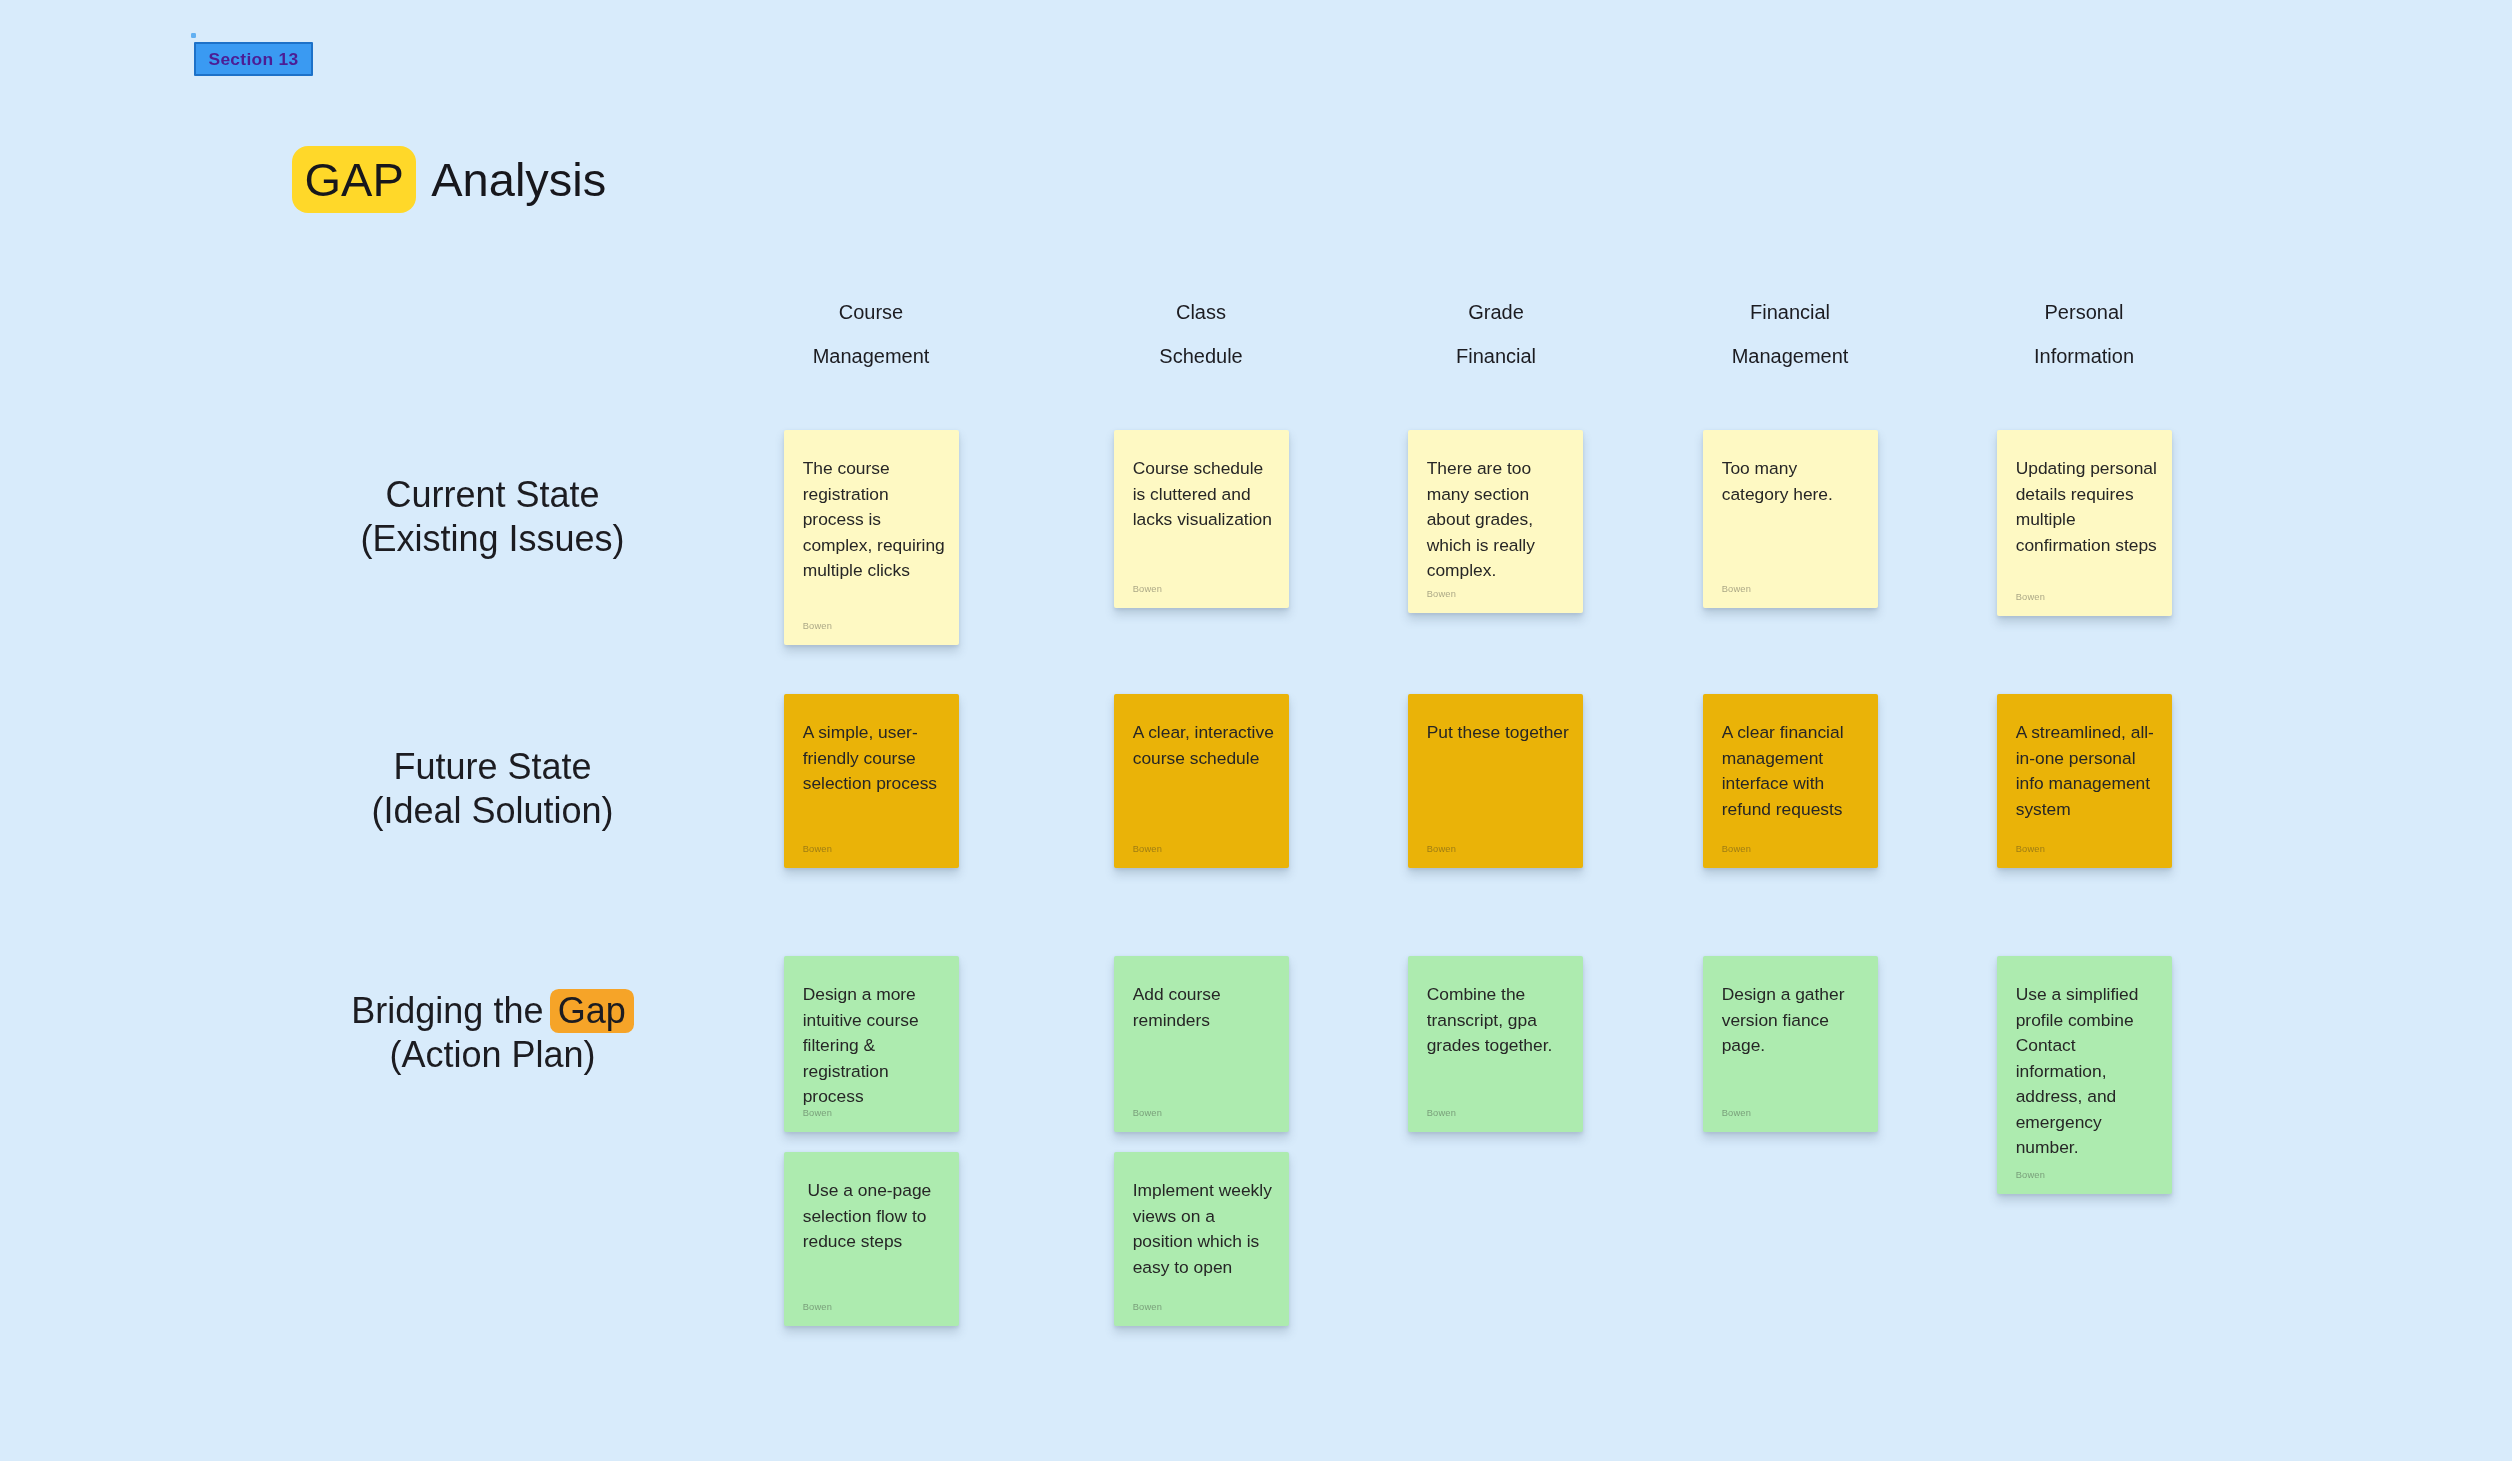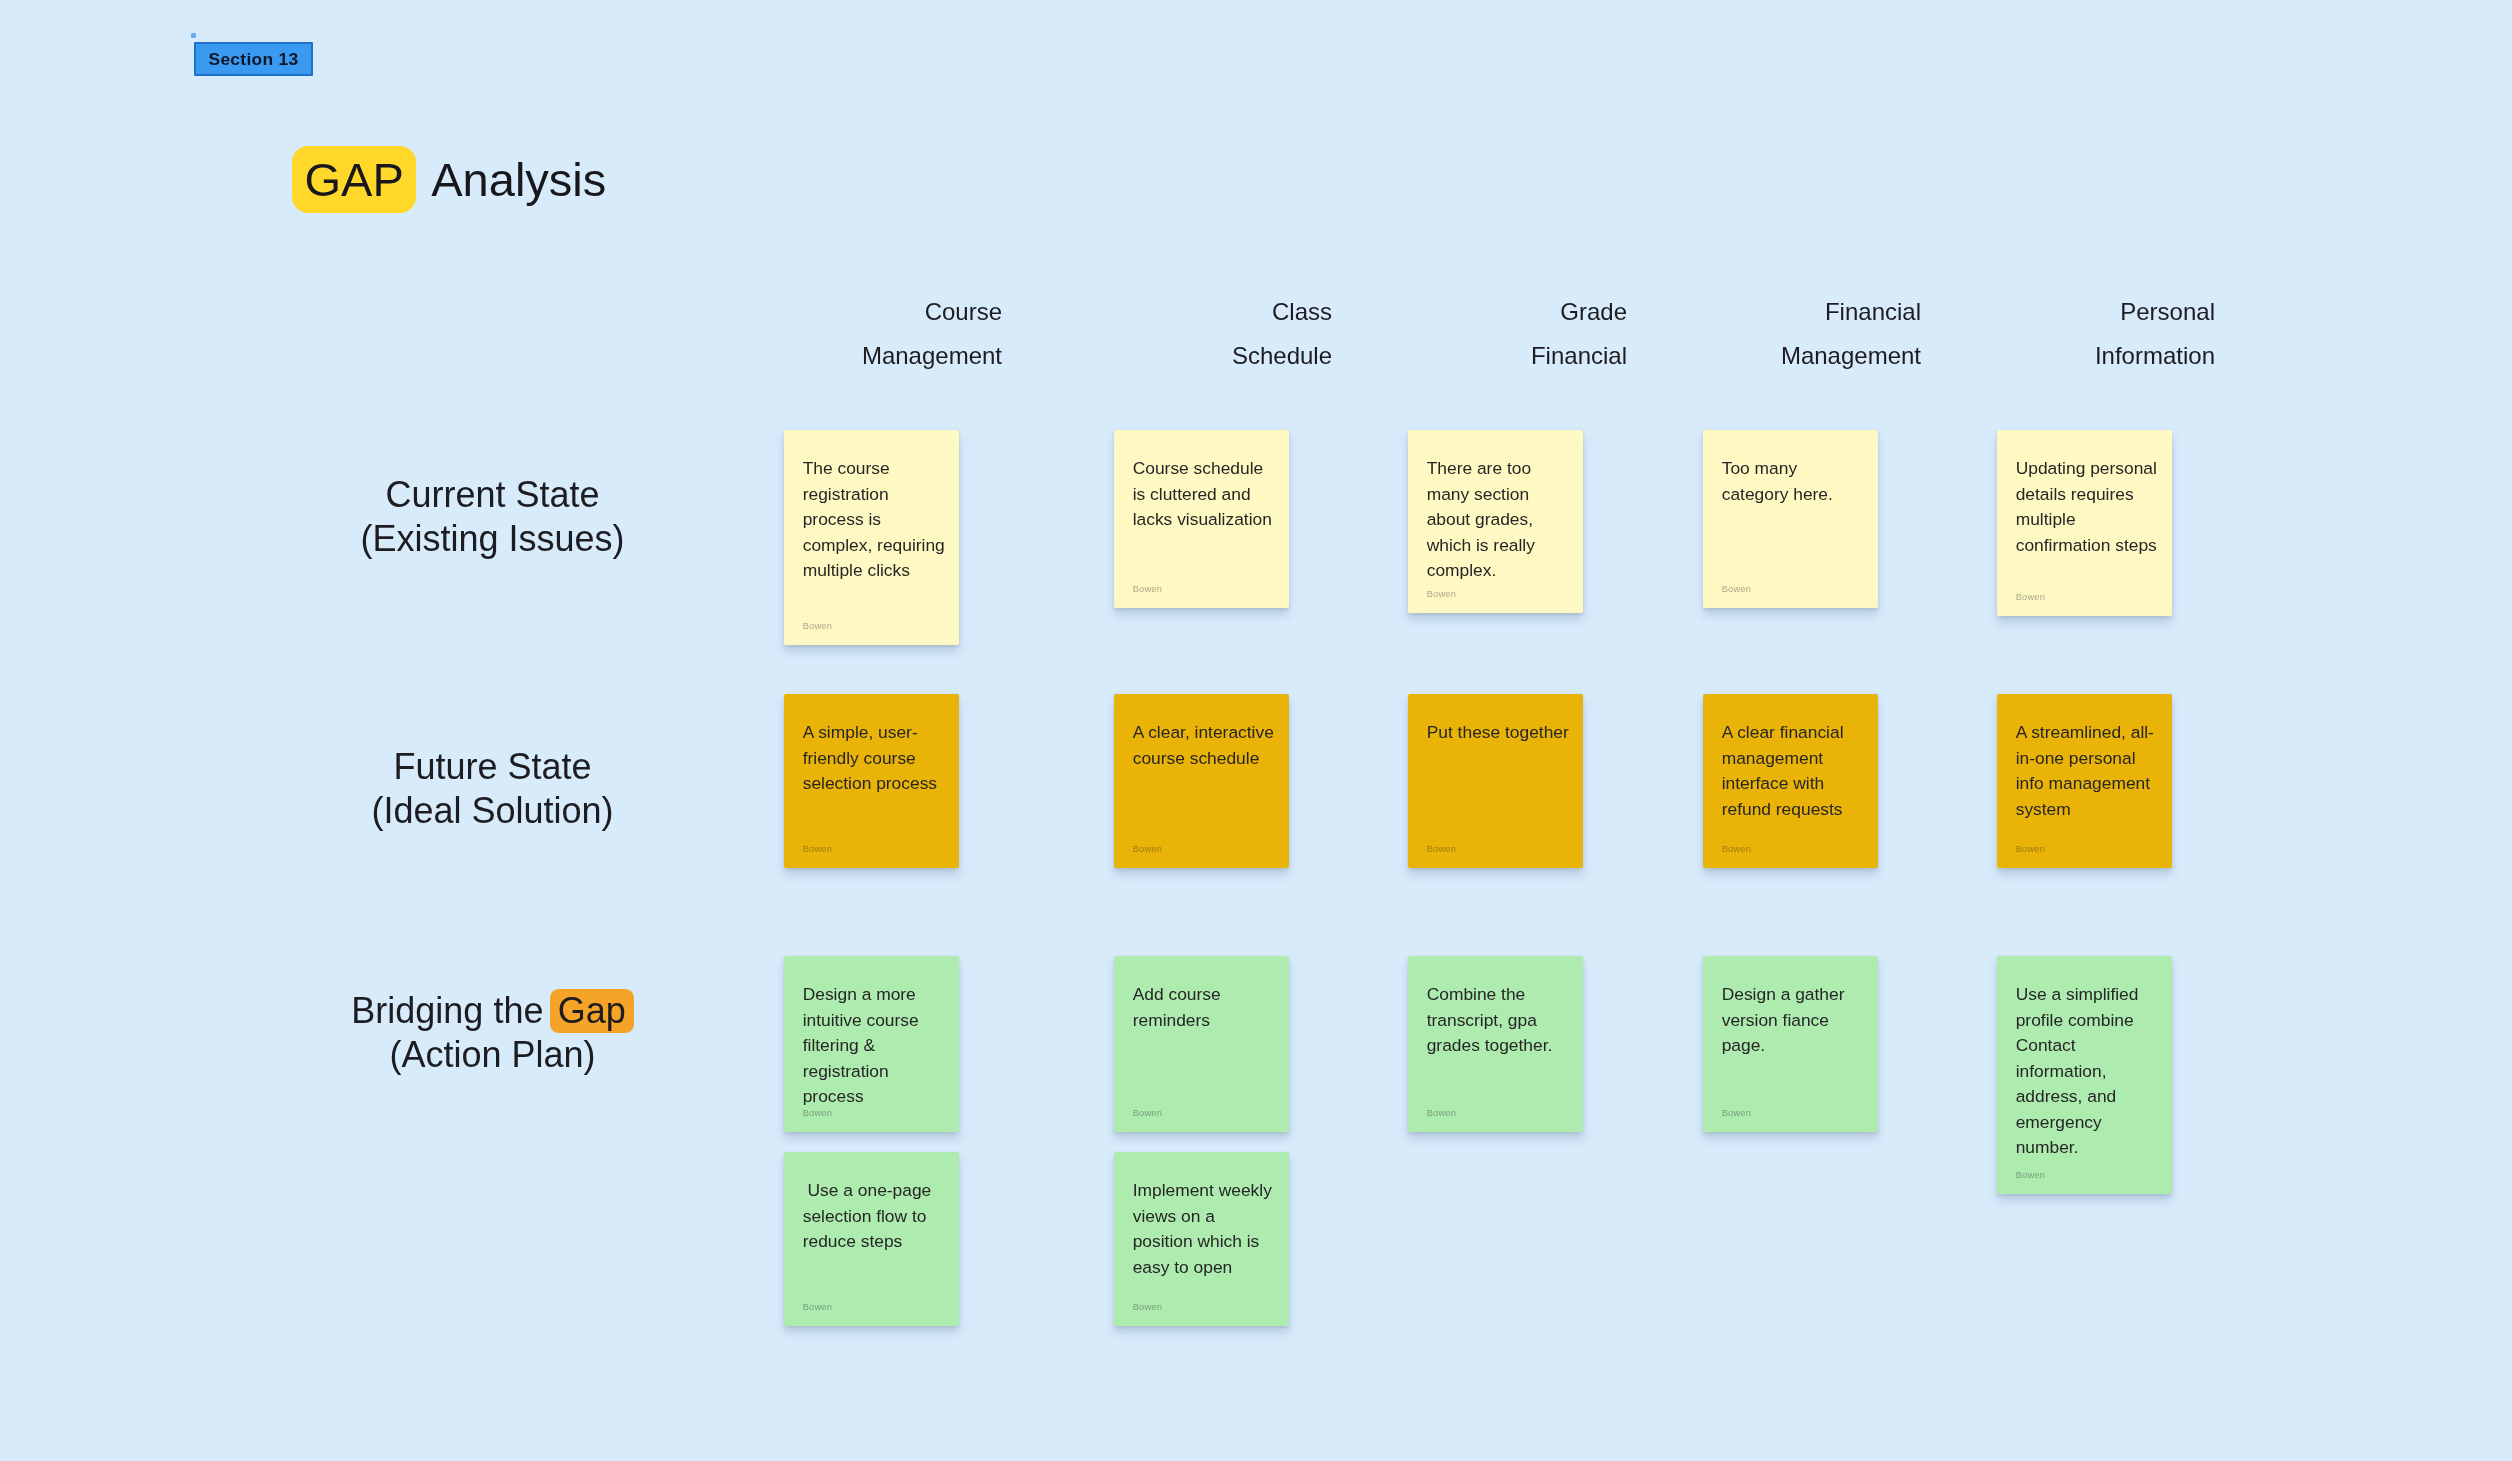--- a/index.html
+++ b/index.html
@@ -16,40 +16,40 @@
   .anchor-dot{
     position:absolute;left:191px;top:33px;
     width:5px;height:5px;border-radius:1.2px;
     background:#4DA6F0;opacity:.85;
   }
 
   
   .section-badge{
     position:absolute;left:194px;top:42px;
     background:#3A9AF2;border:2.5px solid #1D71C8;border-radius:1px;
-    color:#0f172a;font-size:17.4px;font-weight:700;letter-spacing:0.3px;
+    color:#4c1d95;font-size:17.4px;font-weight:700;letter-spacing:0.3px;
     padding:3.1px 12.5px;line-height:24px;
     box-sizing:border-box;
   }
 
   
   .board-title{
     position:absolute;left:292px;top:146px;
     display:flex;align-items:center;gap:15px;
     font-size:47px;font-weight:500;color:#17171C;
   }
   .title-chip{
     background:#FFD829;border-radius:16px;
     padding:6.2px 12.5px;display:inline-block;
   }
 
   
   .col-header{
     position:absolute;top:290px;width:262px;
-    text-align:right;font-size:24px;line-height:44px;font-weight:500;
+    text-align:center;font-size:20px;line-height:44px;font-weight:500;
     color:#1C1C21;
   }
   .ch0{left:740px}.ch1{left:1070px}.ch2{left:1365px}.ch3{left:1659px}.ch4{left:1953px}
 
   
   .row-label{
     position:absolute;left:349px;width:287px;
     text-align:center;font-size:36px;line-height:44px;font-weight:500;
     color:#1C1C21;
   }

